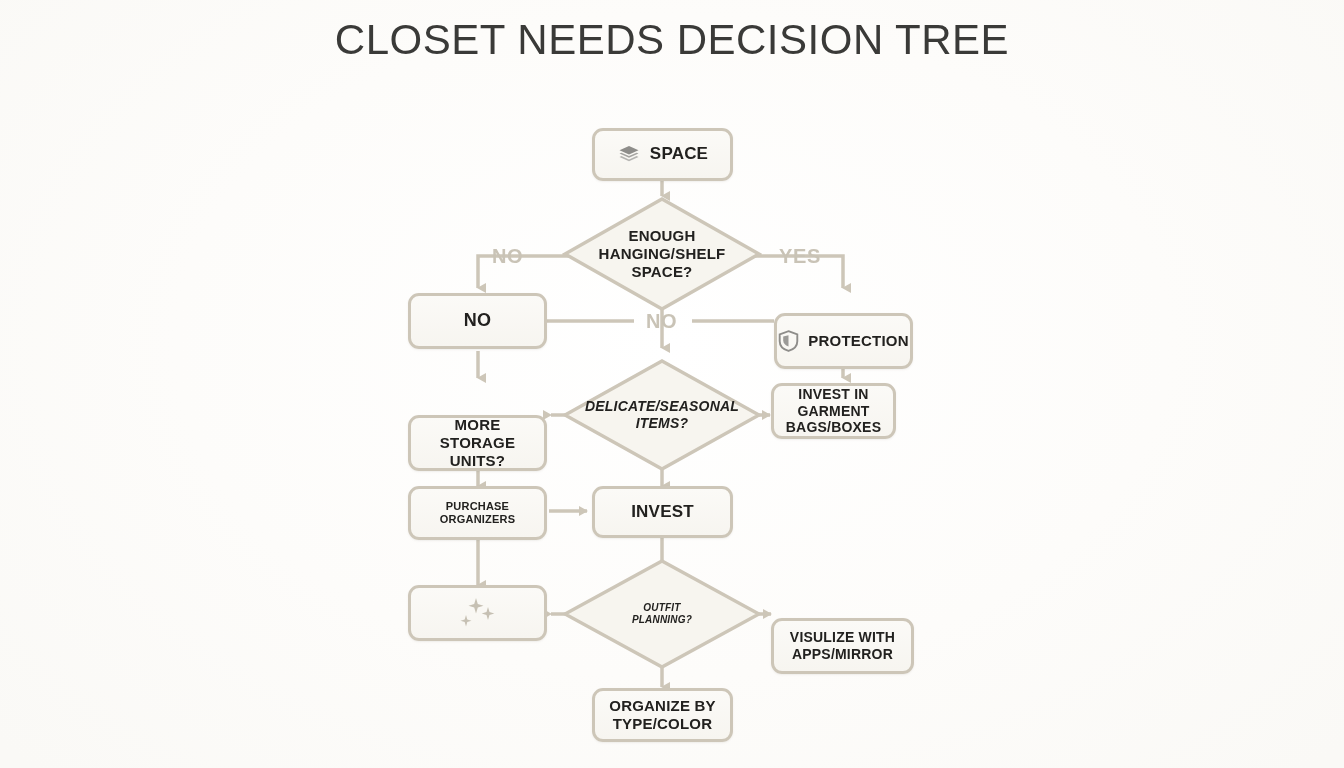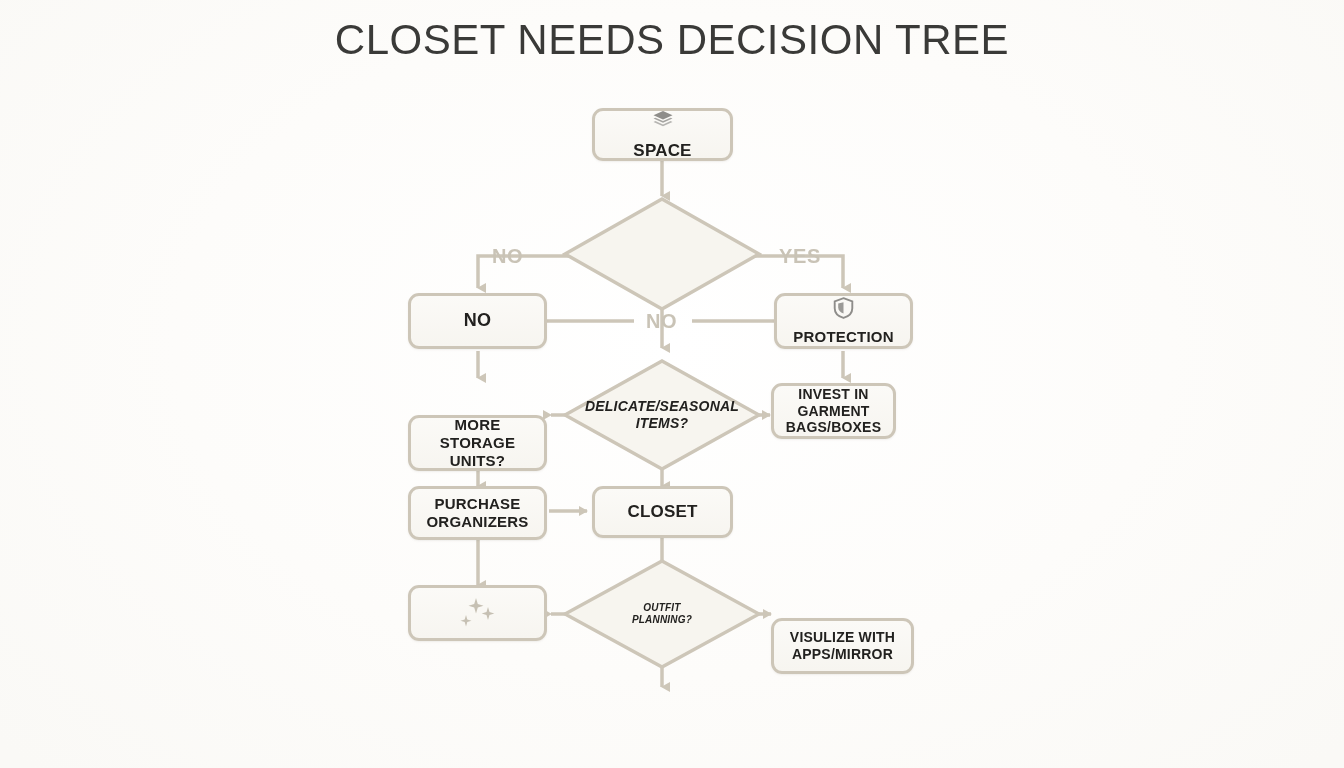--- a/index.html
+++ b/index.html
@@ -68,21 +68,22 @@
     box-shadow: 0 1px 2px rgba(120,110,95,0.10);
     padding: 4px 8px;
   }
 
   .rect .label {
     white-space: pre-line;
   }
 
   .rect.with-icon {
     gap: 9px;
-    flex-direction: column;
+    flex-direction: row;
+    margin-top: 20px;
   }
 
   
   .diamond {
     position: absolute;
     display: flex;
     align-items: center;
     justify-content: center;
   }
   .diamond .shape {
@@ -187,20 +188,23 @@
         <path d="M12 16.5 L19.6 13.1 L21.5 14 L12 18.2 L2.5 14 L4.4 13.1 Z" fill="#b5b4b1"></path>
       </svg>
     </span>
     <span class="label">SPACE</span>
   </div>
 
   <div class="diamond" style="left:562px; top:196px; width:200px; height:116px;">
     <svg class="shape" viewBox="0 0 200 116" preserveAspectRatio="none">
       <polygon points="100,3 197,58 100,113 3,58" fill="#f7f5ef" stroke="#cdc6b8" stroke-width="3.5"></polygon>
     </svg>
+    <span class="dlabel" style="font-size:15px;">ENOUGH
+HANGING/SHELF
+SPACE?</span>
   </div>
 
   <div class="edge-label" style="left:492px; top:245px;">NO</div>
 
   <div class="edge-label" style="left:779px; top:245px;">YES</div>
 
   <div class="node rect" style="left:408px; top:293px; width:139px; height:56px; font-size:18px;">
     <span class="label">NO</span>
   </div>
 
@@ -228,27 +232,27 @@
     </svg>
     <span class="dlabel" style="font-size:14px;font-style:italic;">DELICATE/SEASONAL
 ITEMS?</span>
   </div>
 
   <div class="node rect" style="left:771px; top:383px; width:125px; height:56px; font-size:14px;">
     <span class="label">INVEST IN GARMENT
 BAGS/BOXES</span>
   </div>
 
-  <div class="node rect" style="left:408px; top:486px; width:139px; height:54px; font-size:15px;">
+  <div class="node rect" style="left:408px; top:486px; width:139px; height:54px; font-size:11px;">
     <span class="label">PURCHASE
 ORGANIZERS</span>
   </div>
 
   <div class="node rect" style="left:592px; top:486px; width:141px; height:52px; font-size:17px;">
-    <span class="label">CLOSET</span>
+    <span class="label">INVEST</span>
   </div>
 
   <div class="node rect" style="left:408px; top:585px; width:139px; height:56px; font-size:15px;">
     <span class="icon">
       <svg width="56" height="38" viewBox="0 0 56 38" aria-hidden="true">
         <path d="M26 4 L27.8 10 L33.5 11.8 L27.8 13.6 L26 19.5 L24.2 13.6 L18.5 11.8 L24.2 10 Z" fill="#c6c0b3"></path>
         <path d="M38 13 L39.5 18 L44.3 19.5 L39.5 21 L38 26 L36.5 21 L31.7 19.5 L36.5 18 Z" fill="#c6c0b3"></path>
         <path d="M16 21 L17.3 25.4 L21.5 26.7 L17.3 28 L16 32.4 L14.7 28 L10.5 26.7 L14.7 25.4 Z" fill="#c6c0b3"></path>
       </svg>
     </span>
@@ -261,14 +265,18 @@
     </svg>
     <span class="dlabel" style="font-size:10px;font-style:italic;">OUTFIT
 PLANNING?</span>
   </div>
 
   <div class="node rect" style="left:771px; top:586px; width:143px; height:56px; font-size:14px;margin-top:32px;">
     <span class="label">VISULIZE WITH
 APPS/MIRROR</span>
   </div>
 
+  <div class="node rect" style="left:592px; top:688px; width:141px; height:54px; font-size:15px;">
+    <span class="label">ORGANIZE BY
+TYPE/COLOR</span>
+  </div>
 
 </div>
 
 </body></html>

